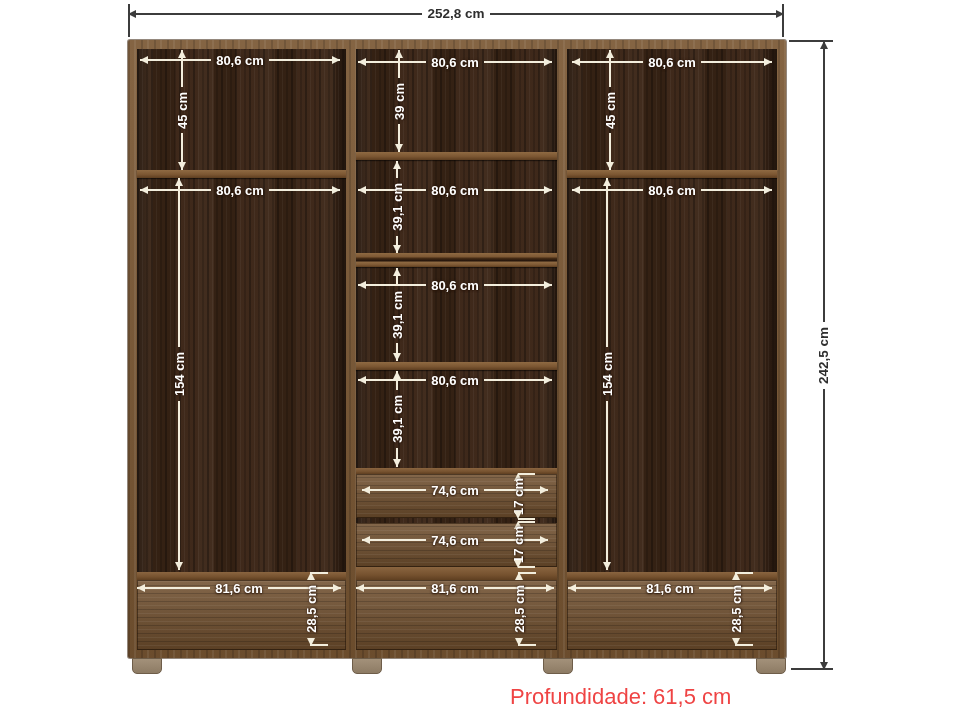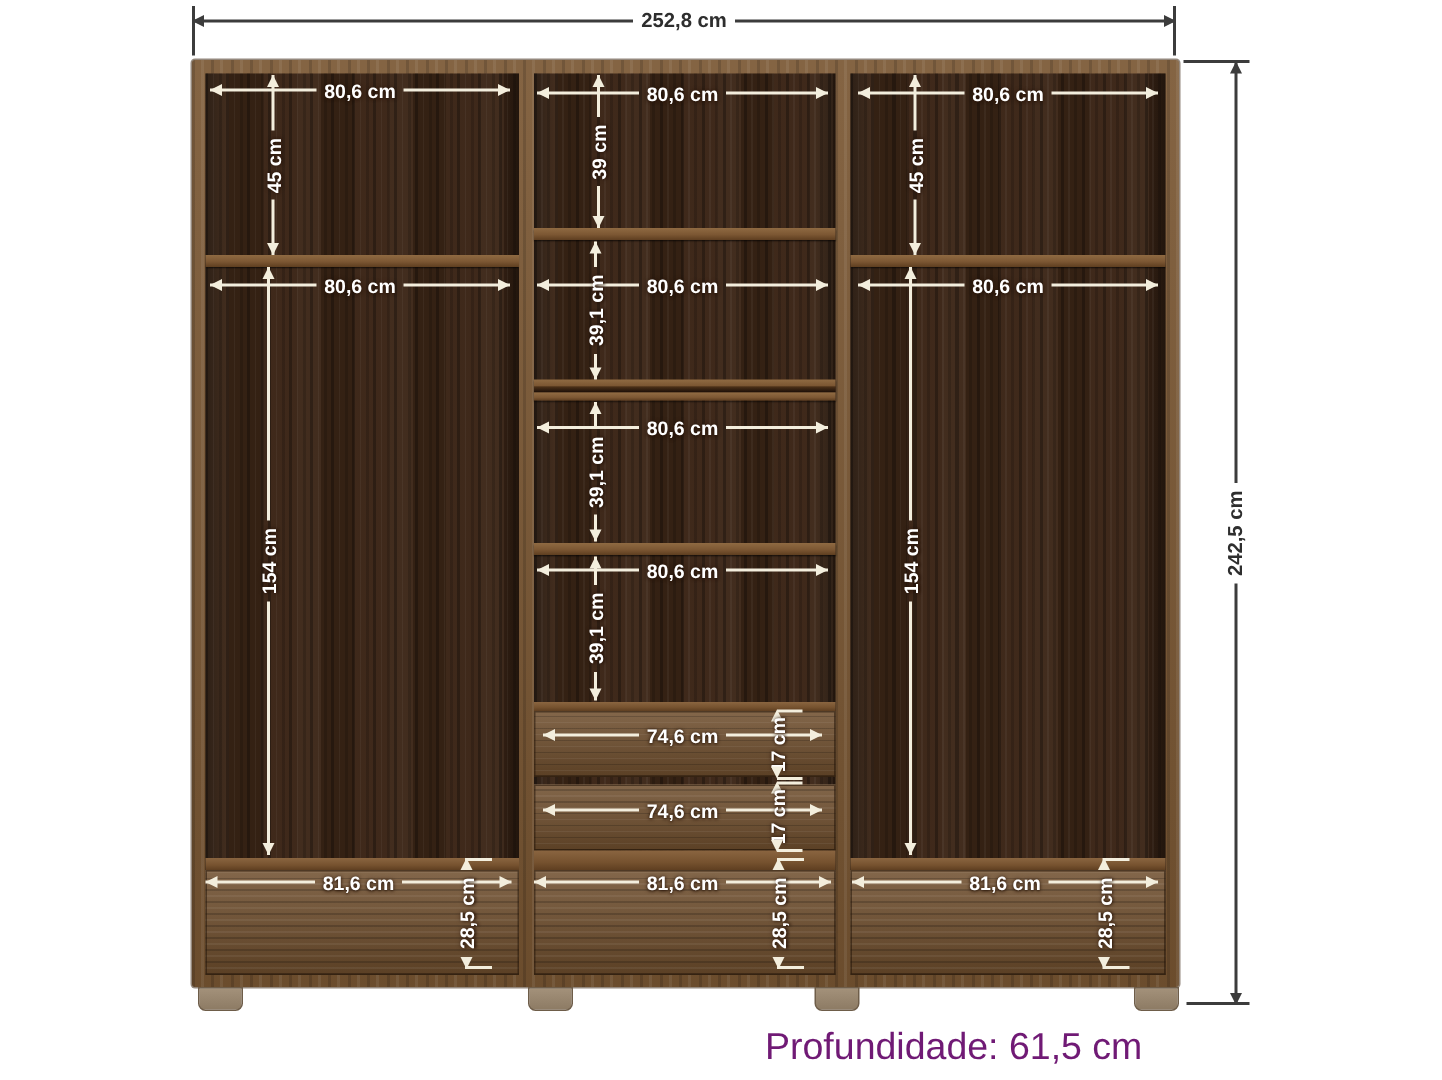--- a/index.html
+++ b/index.html
@@ -81,21 +81,21 @@
   .hook-r .seg:last-child  { position:relative; }
   .hook-r .seg:first-child::before { content:""; position:absolute; top:0; left:1px; width:17px; height:2px; background:var(--c); }
   .hook-r .seg:last-child::after   { content:""; position:absolute; bottom:0; left:1px; width:17px; height:2px; background:var(--c); }
 
   .dim.dark { --c:#3c3c3c; color:#2e2e2e; text-shadow:none; font-size:13.5px; }
   .dim.dark .seg { background:var(--c); }
   .hdim.dark .seg { height:1.5px; }
   .vdim.dark .seg { width:1.5px; }
   .ext { position:absolute; background:#3c3c3c; }
 
-  .caption { position:absolute; left:510px; top:684px; font-size:25px; color:#701a75; }
+  .caption { position:absolute; left:510px; top:684px; font-size:22px; color:#ef4444; }
 </style>
 </head>
 <body>
 
 <div class="scene">
 
   <div class="wardrobe">
     <div class="body"></div>
 
     <div class="col" style="left:9px; top:9px; width:209px; height:601px;"></div>

